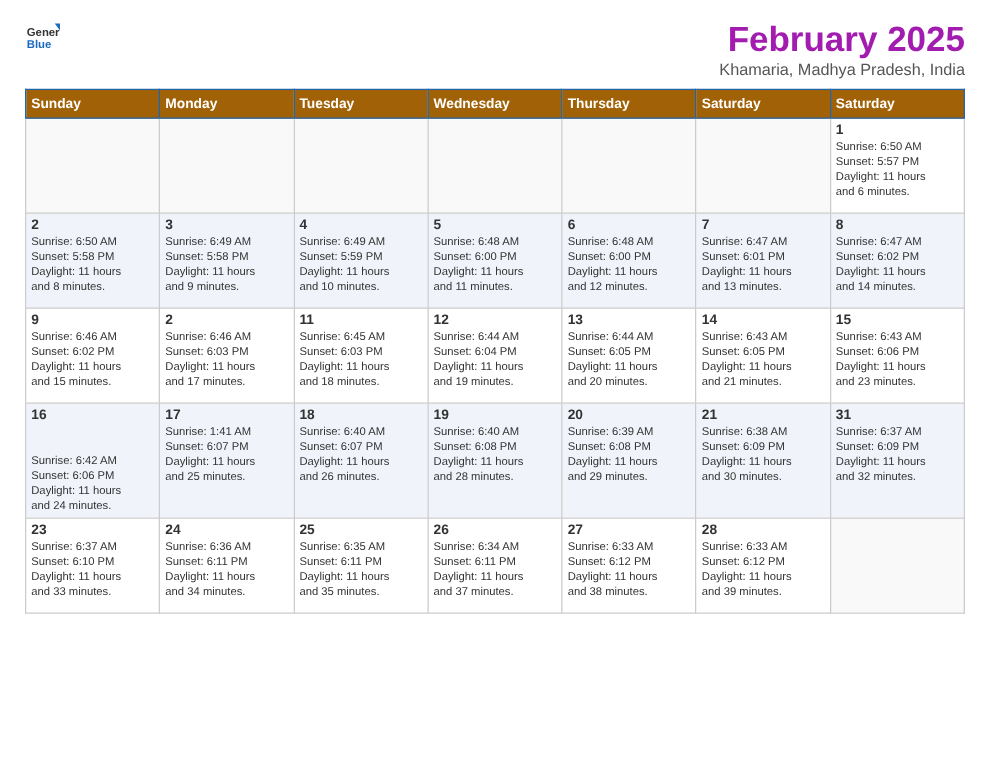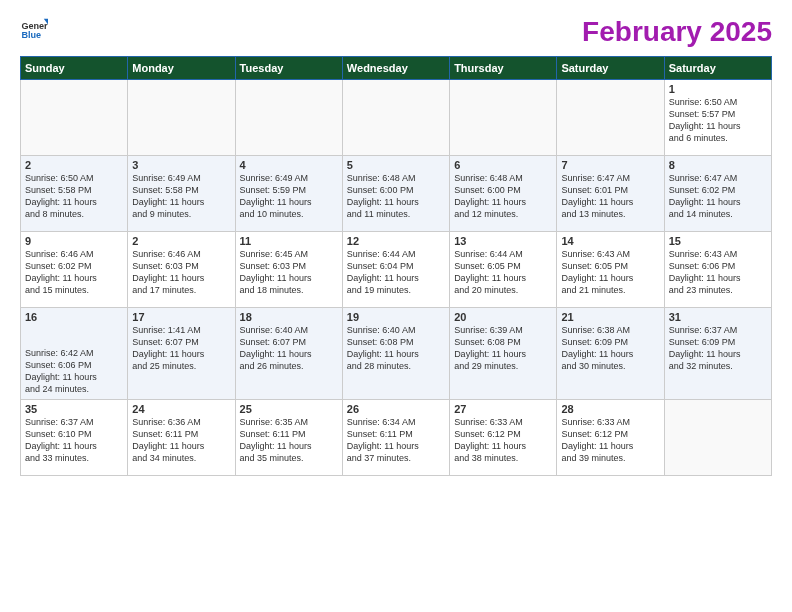--- a/index.html
+++ b/index.html
@@ -43,21 +43,21 @@
       font-size: 13px;
       color: #555;
     }
     .calendar {
       width: 100%;
       border-collapse: collapse;
       border: 1px solid #bbb;
       font-size: 9.5px;
     }
     .calendar thead tr th {
-      background: #14532d;
+      background: #a16207;
       color: #fff;
       font-size: 11px;
       font-weight: bold;
       padding: 5px 4px;
       text-align: left;
       border: 1px solid #2265aa;
     }
     .calendar tbody tr td {
       border: 1px solid #ccc;
       vertical-align: top;
@@ -102,20 +102,21 @@
     <div class="logo">
       <svg class="logo-icon" viewBox="0 0 40 40" xmlns="http://www.w3.org/2000/svg">
           <text x="2" y="18" font-size="13" font-weight="bold" fill="#333" font-family="Arial">General</text>
           <text x="2" y="32" font-size="13" font-weight="bold" fill="#1a6abf" font-family="Arial">Blue</text>
           <polygon points="34,4 40,4 40,12" fill="#1a6abf"></polygon>
         </svg>
 
     </div>
     <div class="title-block">
       <div class="main-title">February 2025</div>
+      <div class="subtitle">Khamaria, Madhya Pradesh, India</div>
     </div>
   </div>
 
   <table class="calendar">
     <thead>
       <tr>
 
       <th>Sunday</th>
           <th>Monday</th>
           <th>Tuesday</th>
@@ -289,21 +290,21 @@
           <td>
             <span class="day-num">31</span>
             <div class="day-info" style="white-space: pre-line;">Sunrise: 6:37 AM
 Sunset: 6:09 PM
 Daylight: 11 hours
 and 32 minutes.</div>
           </td>
         </tr>
         <tr>
           <td>
-            <span class="day-num">35</span>
+            <span class="day-num">23</span>
             <div class="day-info" style="white-space: pre-line;">Sunrise: 6:37 AM
 Sunset: 6:10 PM
 Daylight: 11 hours
 and 33 minutes.</div>
           </td>
           <td>
             <span class="day-num">24</span>
             <div class="day-info" style="white-space: pre-line;">Sunrise: 6:36 AM
 Sunset: 6:11 PM
 Daylight: 11 hours

